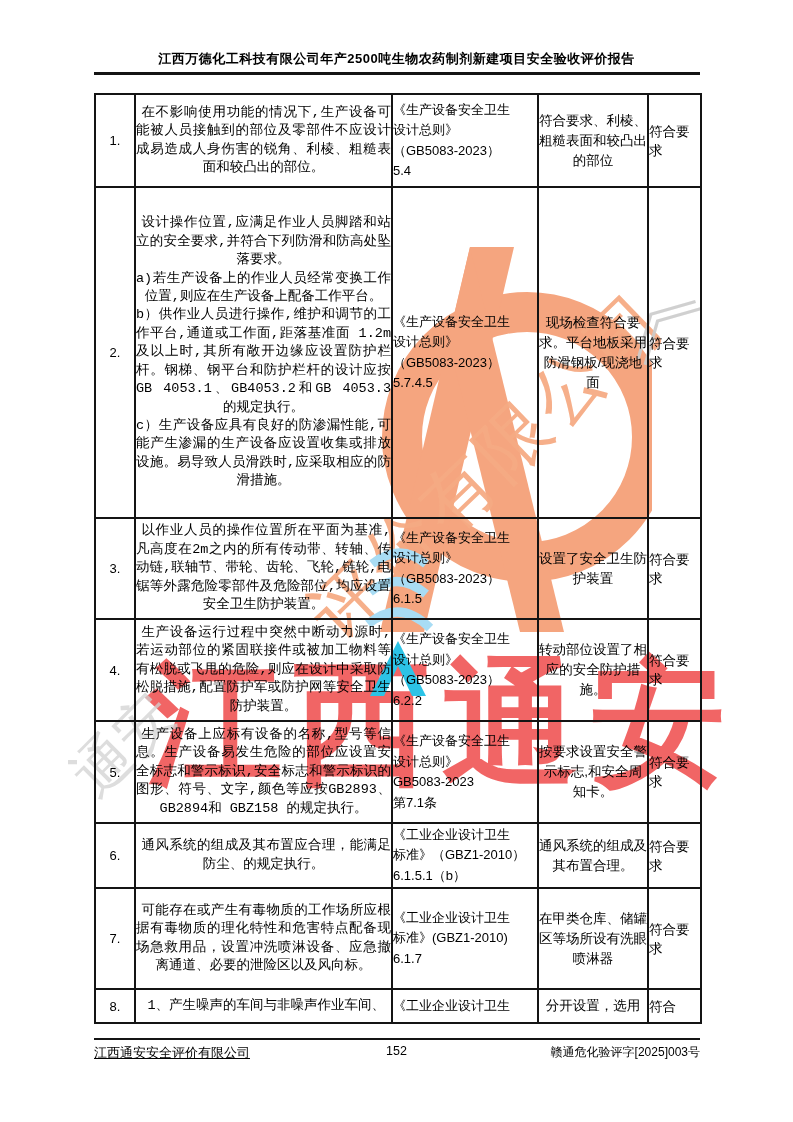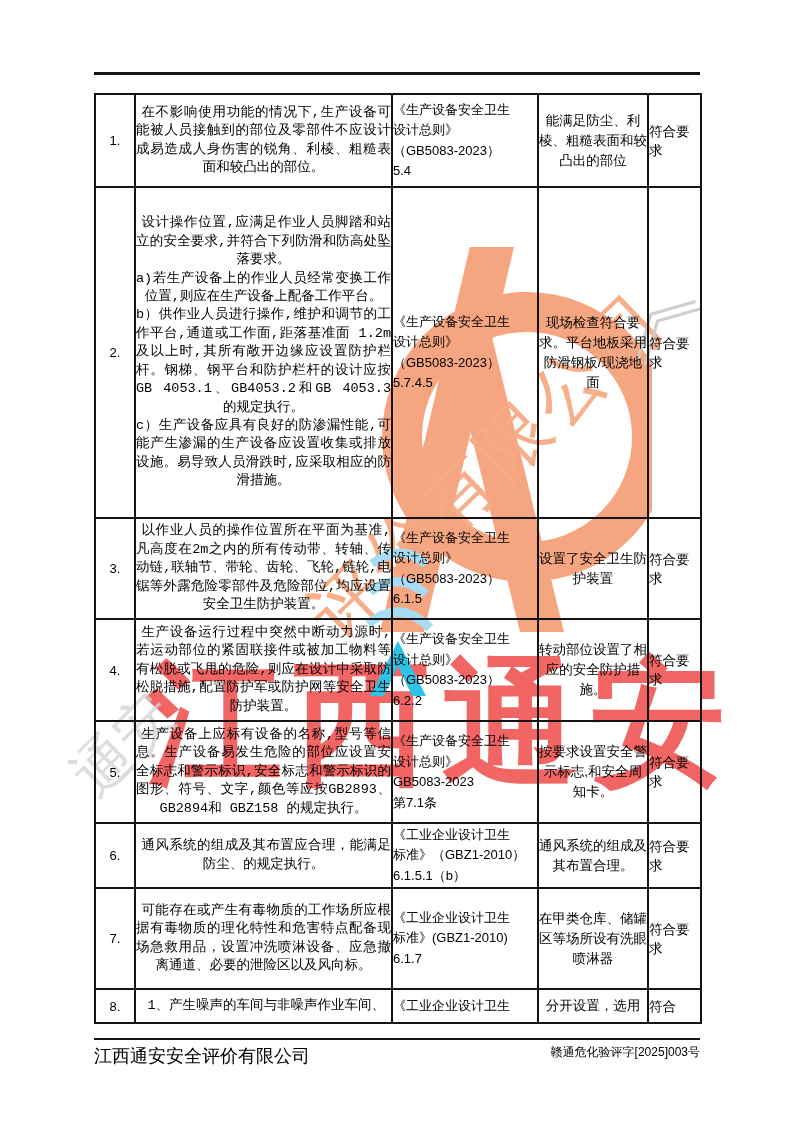--- a/index.html
+++ b/index.html
@@ -38,21 +38,21 @@
     border-collapse:collapse; table-layout:fixed; }
   table.report td { border:2px solid #141414; vertical-align:middle; overflow:hidden; padding:0; }
   .no-cell   { text-align:center; font-size:13px; }
   .content-cell { font-size:13.5px; line-height:18.4px; text-align:justify;
     text-align-last:center; white-space:pre-line; padding:1px 4px; text-indent:0.4em;font-family:Liberation Mono, monospace; }
   .basis-cell { font-size:13px; line-height:20.5px; text-align:left;
     white-space:pre-line; padding:1px 2px; }
   .finding-cell { font-size:13.5px; line-height:20px; text-align:center; padding:1px 4px; }
   .concl-cell { font-size:13.5px; line-height:19px; padding:0 8px; }
   .footer-rule { top:1038px; left:94px; width:606px; height:2px; background:#141414; }
-  .footer-left { top:1044px; left:94px; font-size:18px; }
+  .footer-left { top:1044px; left:94px; font-size:13px; text-decoration:underline; }
   .footer-center { top:1044px; left:0; width:100%; text-align:center; font-size:12.5px; }
   .footer-right { top:1044px; right:93px; font-size:12px; }
 </style>
 </head>
 <body>
 
 <div class="page">
 
   <div class="wm-layer">
     <svg class="wm-logo" width="300" height="400" viewBox="0 0 300 400">
@@ -65,39 +65,40 @@
     <div class="wm-chevron-tr">《</div>
     <div class="wm-gray-bl">通安</div>
     <svg class="wm-blue" width="80" height="165" viewBox="0 0 80 165">
       <path d="M12,28 q28,-22 54,0" fill="none" stroke="#a8dcf4" stroke-width="9"></path>
       <path d="M10,56 q28,-22 56,2" fill="none" stroke="#a8dcf4" stroke-width="9"></path>
       <path d="M8,88 q32,-26 62,4" fill="none" stroke="#a8dcf4" stroke-width="9"></path>
       <polygon points="38,105 66,160 52,160 38,130 24,160 10,160" fill="#2cc3e6"></polygon>
     </svg>
   </div>
 
+  <div class="fg header-title">江西万德化工科技有限公司年产2500吨生物农药制剂新建项目安全验收评价报告</div>
   <div class="fg header-rule"></div>
 
   <table class="report">
     <colgroup>
       <col style="width:40px">
         <col style="width:257px">
         <col style="width:146px">
       <col style="width:110px">
         <col style="width:53px">
     </colgroup>
     <tbody>
       <tr style="height:93px">
         <td class="no-cell">1.</td>
         <td class="content-cell">在不影响使用功能的情况下,生产设备可能被人员接触到的部位及零部件不应设计成易造成人身伤害的锐角、利棱、粗糙表面和较凸出的部位。</td>
         <td class="basis-cell">《生产设备安全卫生
 设计总则》
 （GB5083-2023）
 5.4</td>
-        <td class="finding-cell">能满足防尘、利棱、粗糙表面和较凸出的部位</td>
+        <td class="finding-cell">符合要求、利棱、粗糙表面和较凸出的部位</td>
         <td class="concl-cell">符合要求</td>
       </tr>
       <tr style="height:331px">
         <td class="no-cell">2.</td>
         <td class="content-cell">设计操作位置,应满足作业人员脚踏和站立的安全要求,并符合下列防滑和防高处坠落要求。
 a)若生产设备上的作业人员经常变换工作位置,则应在生产设备上配备工作平台。
 b）供作业人员进行操作,维护和调节的工作平台,通道或工作面,距落基准面 1.2m及以上时,其所有敞开边缘应设置防护栏杆。钢梯、钢平台和防护栏杆的设计应按 GB 4053.1、GB4053.2和GB 4053.3 的规定执行。
 c）生产设备应具有良好的防渗漏性能,可能产生渗漏的生产设备应设置收集或排放设施。易导致人员滑跌时,应采取相应的防滑措施。</td>
         <td class="basis-cell">《生产设备安全卫生
 设计总则》
@@ -158,16 +159,17 @@
         <td class="no-cell">8.</td>
         <td class="content-cell">1、产生噪声的车间与非噪声作业车间、</td>
         <td class="basis-cell">《工业企业设计卫生</td>
         <td class="finding-cell">分开设置，选用</td>
         <td class="concl-cell">符合</td>
       </tr>
     </tbody>
   </table>
 
   <div class="fg footer-rule"></div>
+  <div class="fg footer-center">152</div>
   <div class="fg footer-left">江西通安安全评价有限公司</div>
   <div class="fg footer-right">赣通危化验评字[2025]003号</div>
 
 </div>
 
 </body></html>

